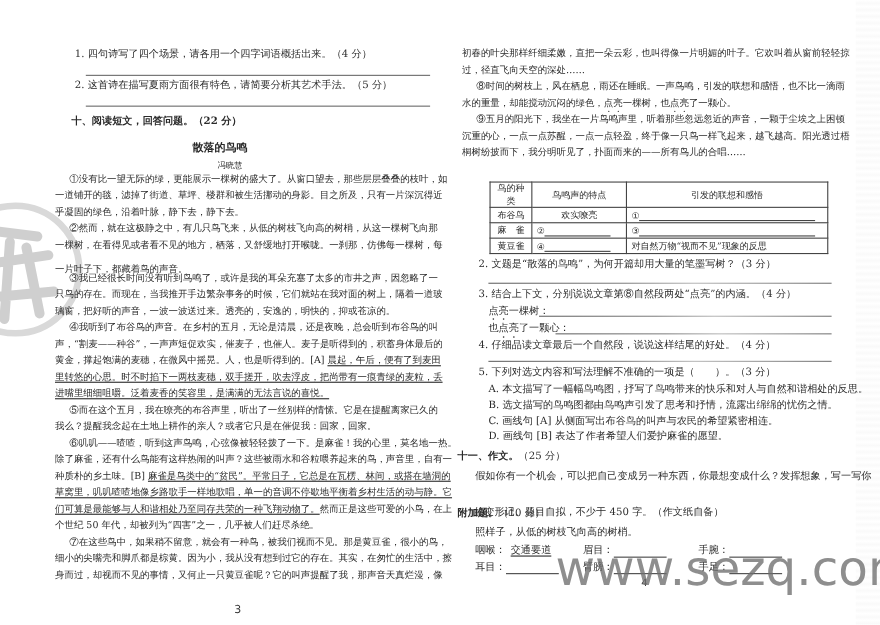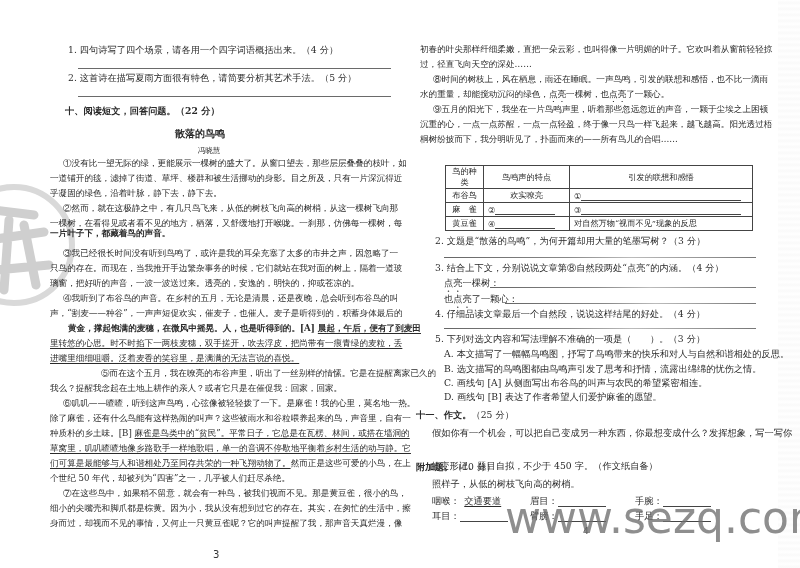--- a/index.html
+++ b/index.html
@@ -42,32 +42,32 @@
   <div class="abs t9 bold" style="left:52px;top:105px;margin-left:13px;">十、阅读短文，回答问题。（22 分）</div>
 
   <div class="abs bold" style="left:200px;top:127px;font-size:10px;transform:translateX(-50%);">散落的鸟鸣</div>
   <div class="abs" style="left:209px;top:146px;font-size:7.5px;transform:translateX(-50%);">冯晓慧</div>
 
   <div class="abs t8" style="left:63px;top:158px;">①没有比一望无际的绿，更能展示一棵树的盛大了。从窗口望去，那些层层叠叠的枝叶，如</div>
   <div class="abs t8" style="left:50px;top:173px;">一道铺开的毯，滤掉了街道、草坪、楼群和被生活挪动的身影。目之所及，只有一片深沉得近</div>
   <div class="abs t8" style="left:50px;top:188px;">乎凝固的绿色，沿着叶脉，静下去，静下去。</div>
   <div class="abs t8" style="left:63px;top:203px;">②然而，就在这极静之中，有几只鸟飞来，从低的树枝飞向高的树梢，从这一棵树飞向那</div>
   <div class="abs t8" style="left:50px;top:218px;">一棵树，在看得见或者看不见的地方，栖落，又舒缓地打开喉咙。一刹那，仿佛每一棵树，每</div>
-  <div class="abs t8" style="left:50px;top:228px;font-weight:bold;">一片叶子下，都藏着鸟的声音。</div>
+  <div class="abs t8" style="left:50px;top:240px;">一片叶子下，都藏着鸟的声音。</div>
   <div class="abs t8" style="left:63px;top:248px;">③我已经很长时间没有听到鸟鸣了，或许是我的耳朵充塞了太多的市井之声，因忽略了一</div>
   <div class="abs t8" style="left:50px;top:263px;">只鸟的存在。而现在，当我推开手边繁杂事务的时候，它们就站在我对面的树上，隔着一道玻</div>
   <div class="abs t8" style="left:50px;top:278px;">璃窗，把好听的声音，一波一波送过来。透亮的，安逸的，明快的，抑或苍凉的。</div>
   <div class="abs t8" style="left:63px;top:293px;">④我听到了布谷鸟的声音。在乡村的五月，无论是清晨，还是夜晚，总会听到布谷鸟的叫</div>
   <div class="abs t8" style="left:50px;top:308px;">声，“割麦——种谷”，一声声短促欢实，催麦子，也催人。麦子是听得到的，积蓄身体最后的</div>
-  <div class="abs t8" style="left:68px;top:323px;font-weight:bold;">
+  <div class="abs t8" style="left:50px;top:323px;">
     <span>黄金，撑起饱满的麦穗，在微风中摇晃。人，也是听得到的。[A] </span><span class="uline">晨起，午后，便有了到麦田</span>
   </div>
   <div class="abs t8 uline" style="left:50px;top:338px;">里转悠的心思。时不时掐下一两枝麦穗，双手搓开，吹去浮皮，把尚带有一痕青绿的麦粒，丢</div>
   <div class="abs t8 uline" style="left:50px;top:353px;">进嘴里细细咀嚼。泛着麦香的笑容里，是满满的无法言说的喜悦。</div>
-  <div class="abs t8" style="left:63px;top:368px;margin-left:38px;">⑤而在这个五月，我在嘹亮的布谷声里，听出了一丝别样的情愫。它是在提醒离家已久的</div>
+  <div class="abs t8" style="left:63px;top:368px;">⑤而在这个五月，我在嘹亮的布谷声里，听出了一丝别样的情愫。它是在提醒离家已久的</div>
   <div class="abs t8" style="left:50px;top:383px;">我么？提醒我念起在土地上耕作的亲人？或者它只是在催促我：回家，回家。</div>
   <div class="abs t8" style="left:63px;top:398px;">⑥叽叽——喳喳，听到这声鸟鸣，心弦像被轻轻拨了一下。是麻雀！我的心里，莫名地一热。</div>
   <div class="abs t8" style="left:50px;top:413px;">除了麻雀，还有什么鸟能有这样热闹的叫声？这些被雨水和谷粒喂养起来的鸟，声音里，自有一</div>
   <div class="abs t8" style="left:50px;top:428px;">
     <span>种质朴的乡土味。[B] </span><span class="uline">麻雀是鸟类中的“贫民”。平常日子，它总是在瓦楞、林间，或搭在墙洞的</span>
   </div>
   <div class="abs t8" style="left:50px;top:458px;">
     <span class="uline">们可算是最能够与人和谐相处乃至同存共荣的一种飞翔动物了。</span><span>然而正是这些可爱的小鸟，在上</span>
   </div>
   <div class="abs t8 uline" style="left:50px;top:443px;">草窝里，叽叽喳喳地像乡路歌手一样地歌唱，单一的音调不停歇地平衡着乡村生活的动与静。它</div>

